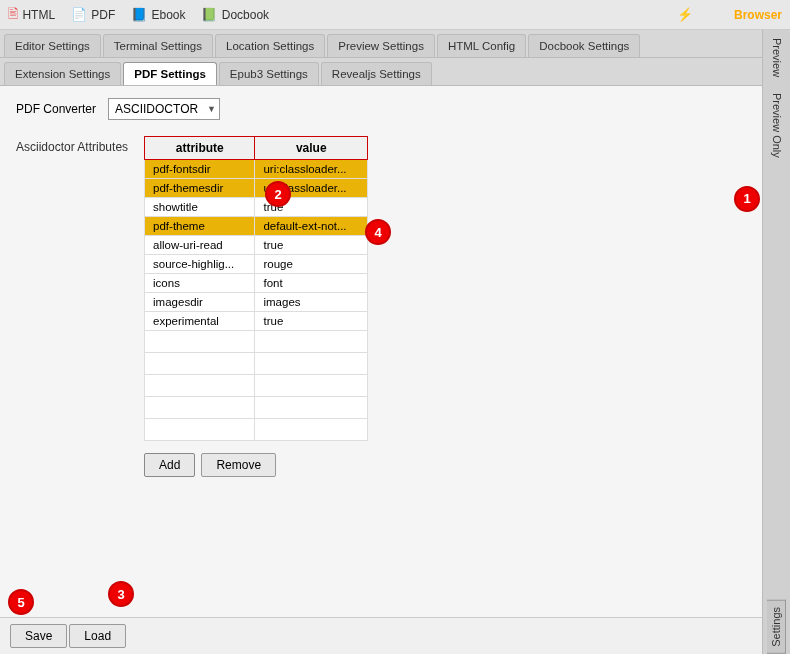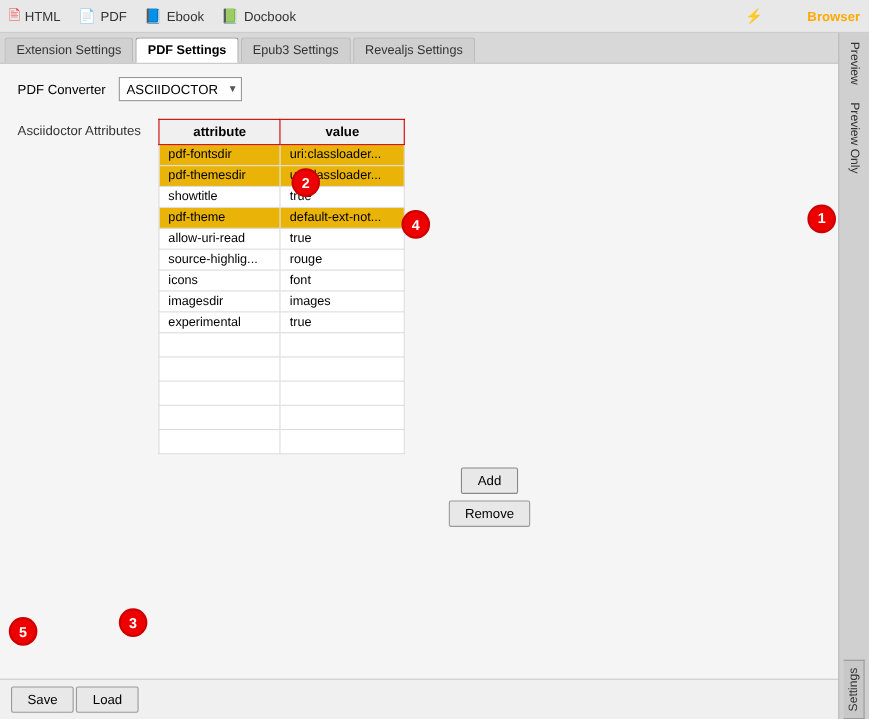--- a/index.html
+++ b/index.html
@@ -229,21 +229,20 @@
     .anno-2 { top: 95px; left: 265px; }
     .anno-3 { top: 495px; left: 108px; }
     .anno-4 { top: 133px; left: 365px; }
     .anno-5 { top: 503px; left: 8px; }
 
     .add-remove-wrap {
       display: flex;
       align-items: center;
       gap: 6px;
       margin-top: 12px;
-      flex-direction: column;
     }
   </style>
 </head>
 <body>
 
 <div class="top-toolbar">
   <div class="top-toolbar-item">
     <span class="icon html-icon">🖹</span>
     <span>HTML</span>
   </div>
@@ -262,20 +261,28 @@
   <div style="flex:1"></div>
   <div class="top-toolbar-item">
     <span class="icon browser-icon">⚡</span>
     <span class="browser-label">Browser</span>
   </div>
 </div>
 
 <div class="main-area">
   <div class="center-content">
 
+    <div class="tab-row">
+      <div class="tab">Editor Settings</div>
+      <div class="tab">Terminal Settings</div>
+      <div class="tab">Location Settings</div>
+      <div class="tab">Preview Settings</div>
+      <div class="tab">HTML Config</div>
+      <div class="tab">Docbook Settings</div>
+    </div>
 
     <div class="tab-row">
       <div class="tab">Extension Settings</div>
       <div class="tab active">PDF Settings</div>
       <div class="tab">Epub3 Settings</div>
       <div class="tab">Revealjs Settings</div>
     </div>
 
     <div class="panel-wrap">
       <div class="panel">

